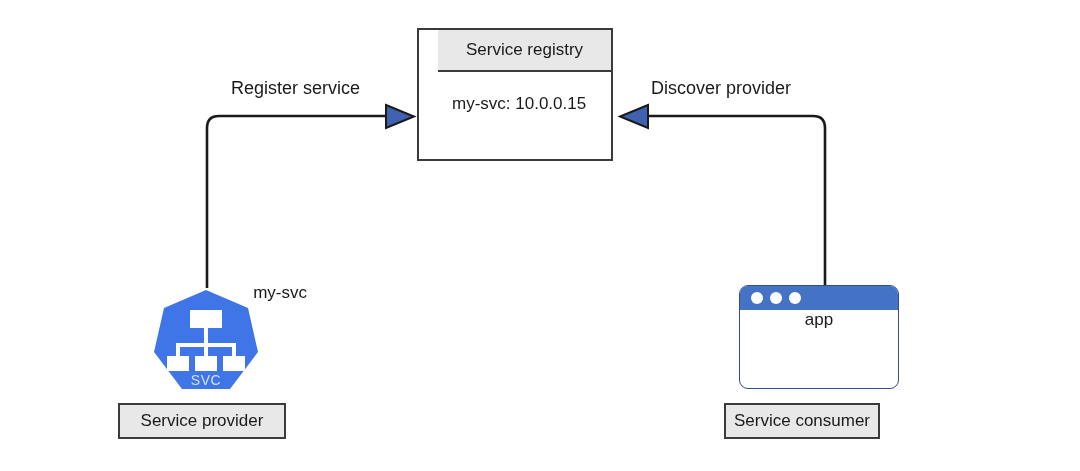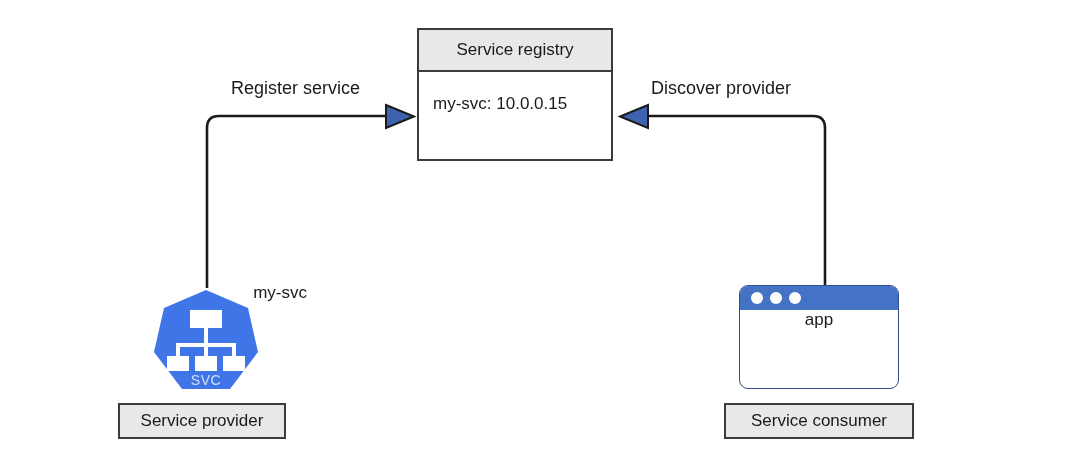--- a/index.html
+++ b/index.html
@@ -25,20 +25,21 @@
   
   .registry {
     position: absolute;
     left: 417px;
     top: 28px;
     width: 196px;
     height: 133px;
     border: 2px solid #3b3b3b;
     box-sizing: border-box;
     background: #ffffff;
+    padding-left: 19px;
   }
   .registry-header {
     height: 42px;
     background: #e8e8e8;
     border-bottom: 2px solid #3b3b3b;
     display: flex;
     align-items: center;
     justify-content: center;
     font-size: 17px;
     color: #1a1a1a;
@@ -128,21 +129,21 @@
     background: #e8e8e8;
     border: 2px solid #3b3b3b;
     box-sizing: border-box;
     display: flex;
     align-items: center;
     justify-content: center;
     font-size: 17px;
     color: #1a1a1a;
   }
   #role-provider { left: 118px; top: 403px; width: 168px; }
-  #role-consumer { left: 724px; top: 403px; width: 190px; }
+  #role-consumer { left: 724px; top: 403px; width: 156px; }
 </style>
 </head>
 <body>
 
 <svg id="canvas" viewBox="0 0 1080 471" xmlns="http://www.w3.org/2000/svg">
 
   <path d="M 207 288 L 207 128 Q 207 116 219 116 L 386 116" fill="none" stroke="#1a1a1a" stroke-width="2.6"></path>
   <polygon points="386,105 414,116.5 386,128" fill="#3f62b0" stroke="#1a1a1a" stroke-width="2"></polygon>
 
   <path d="M 825 287 L 825 128 Q 825 116 813 116 L 648 116" fill="none" stroke="#1a1a1a" stroke-width="2.6"></path>

